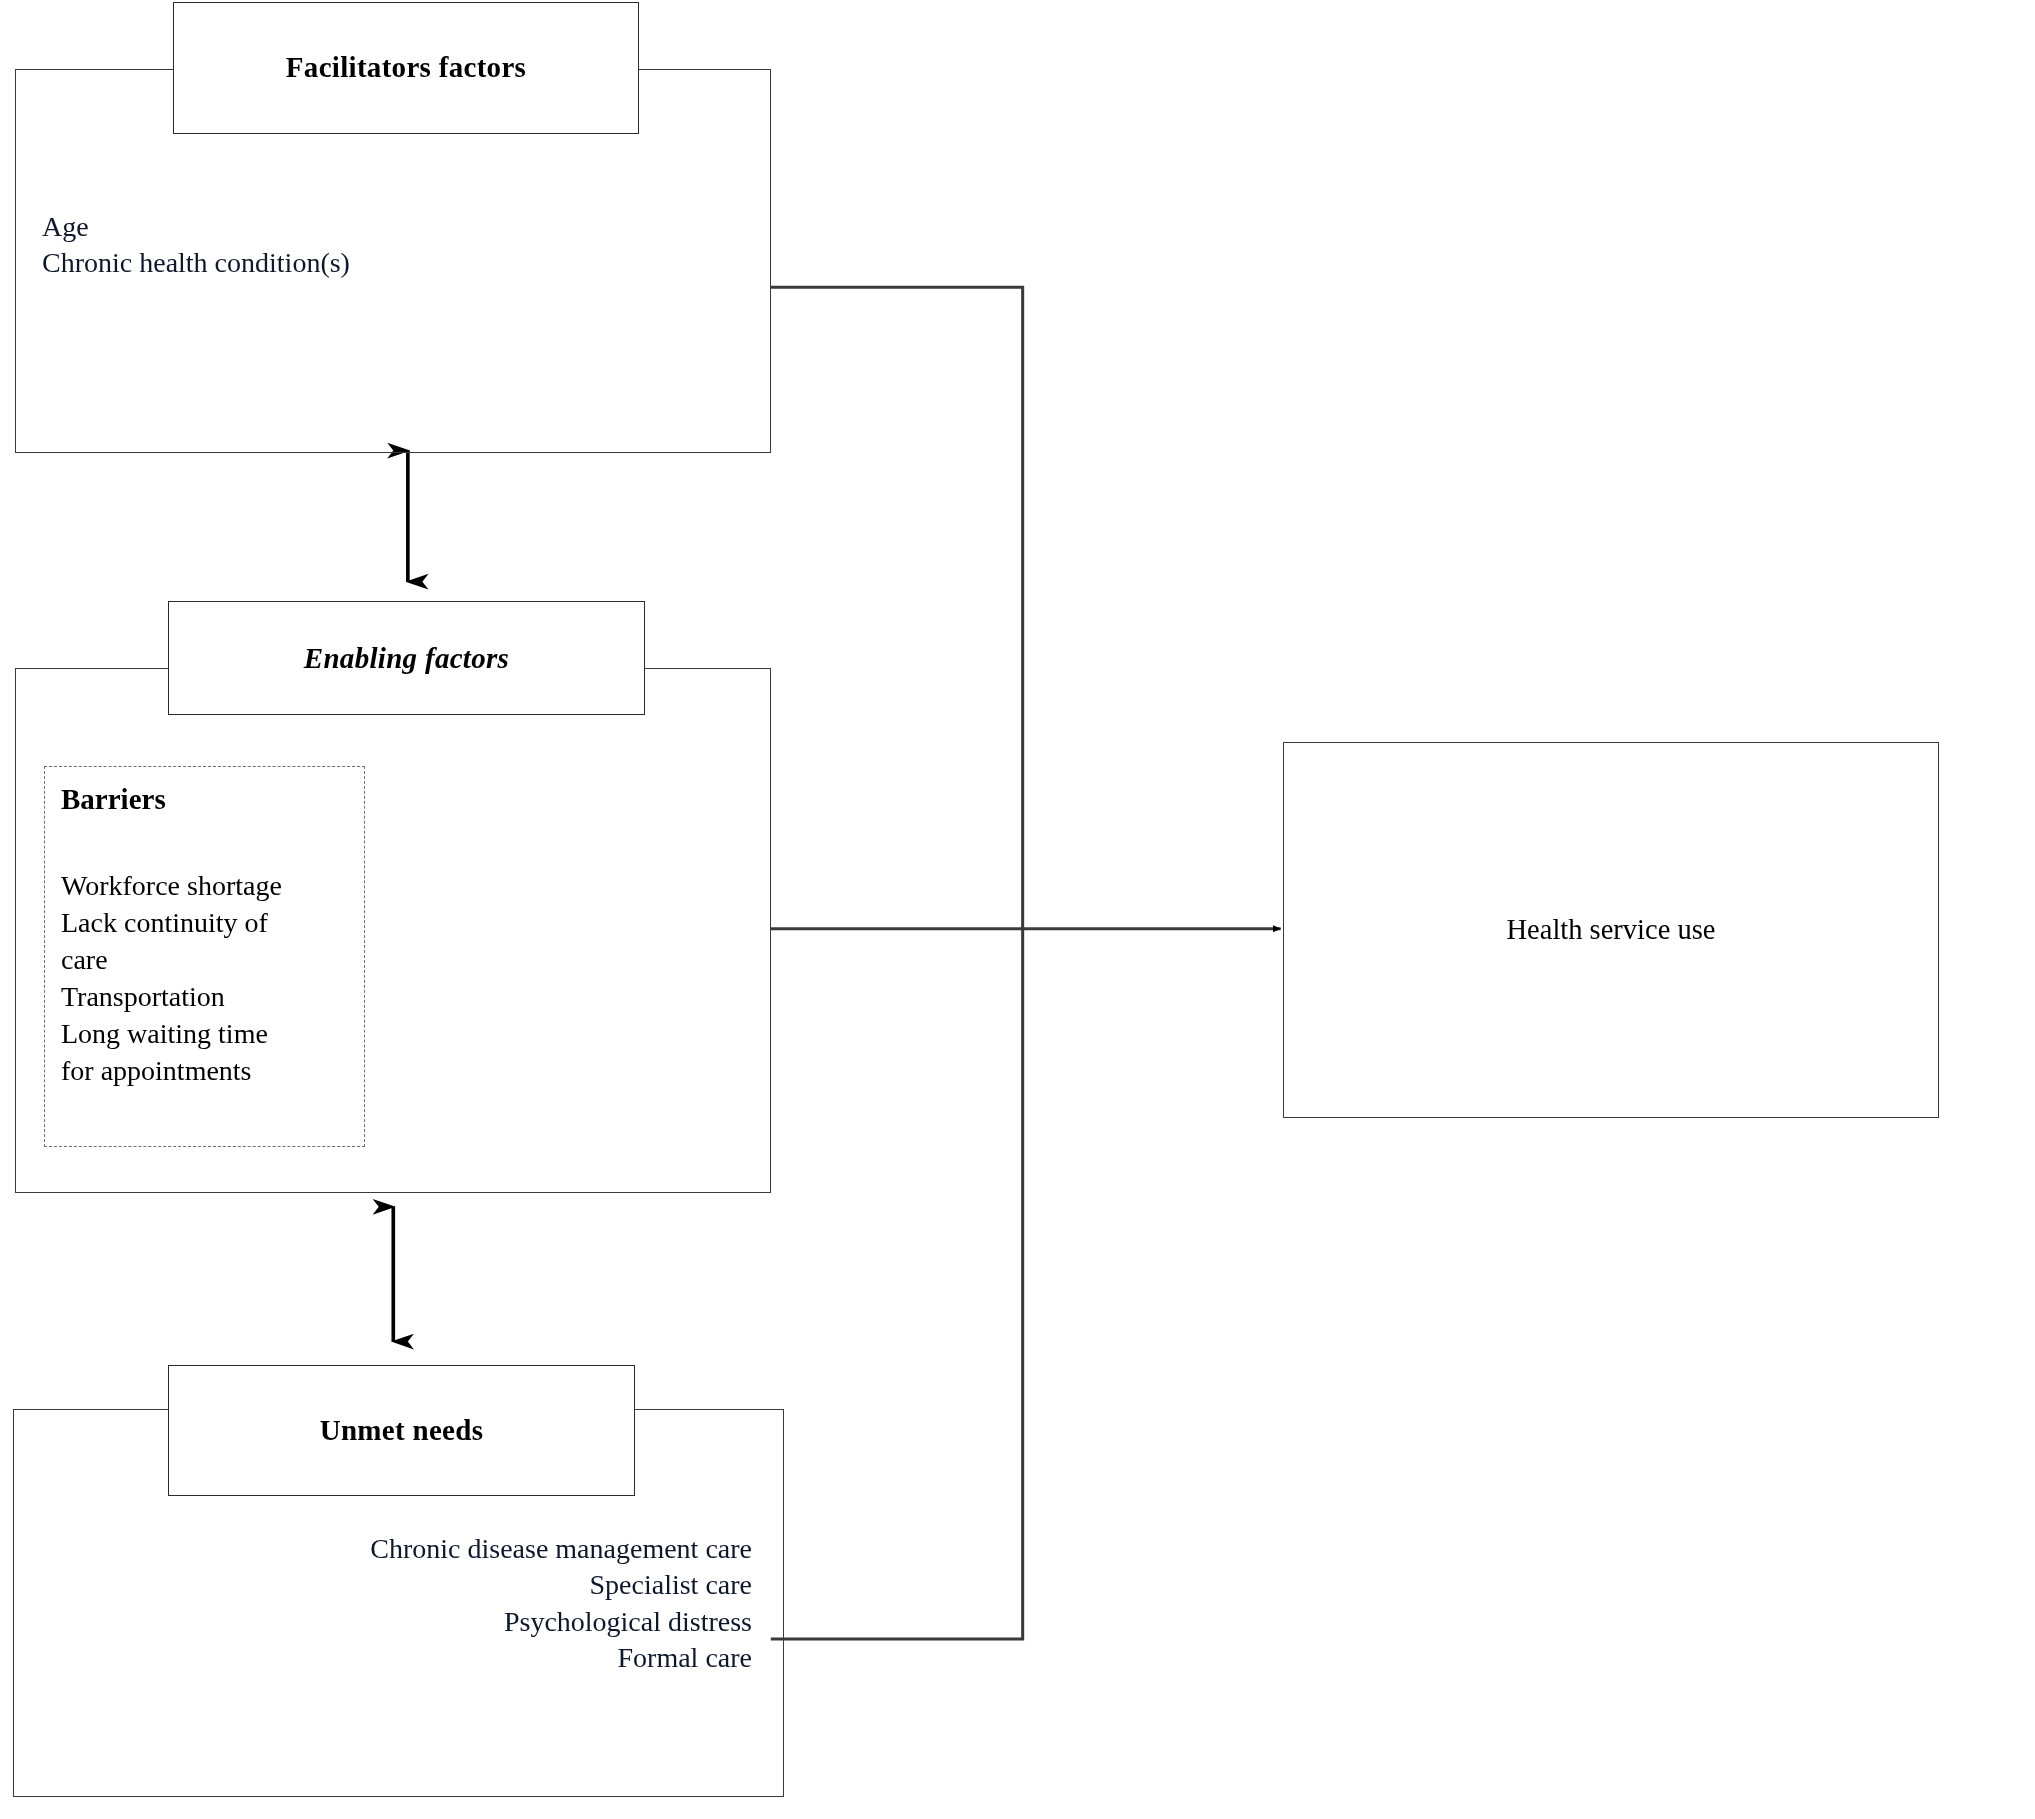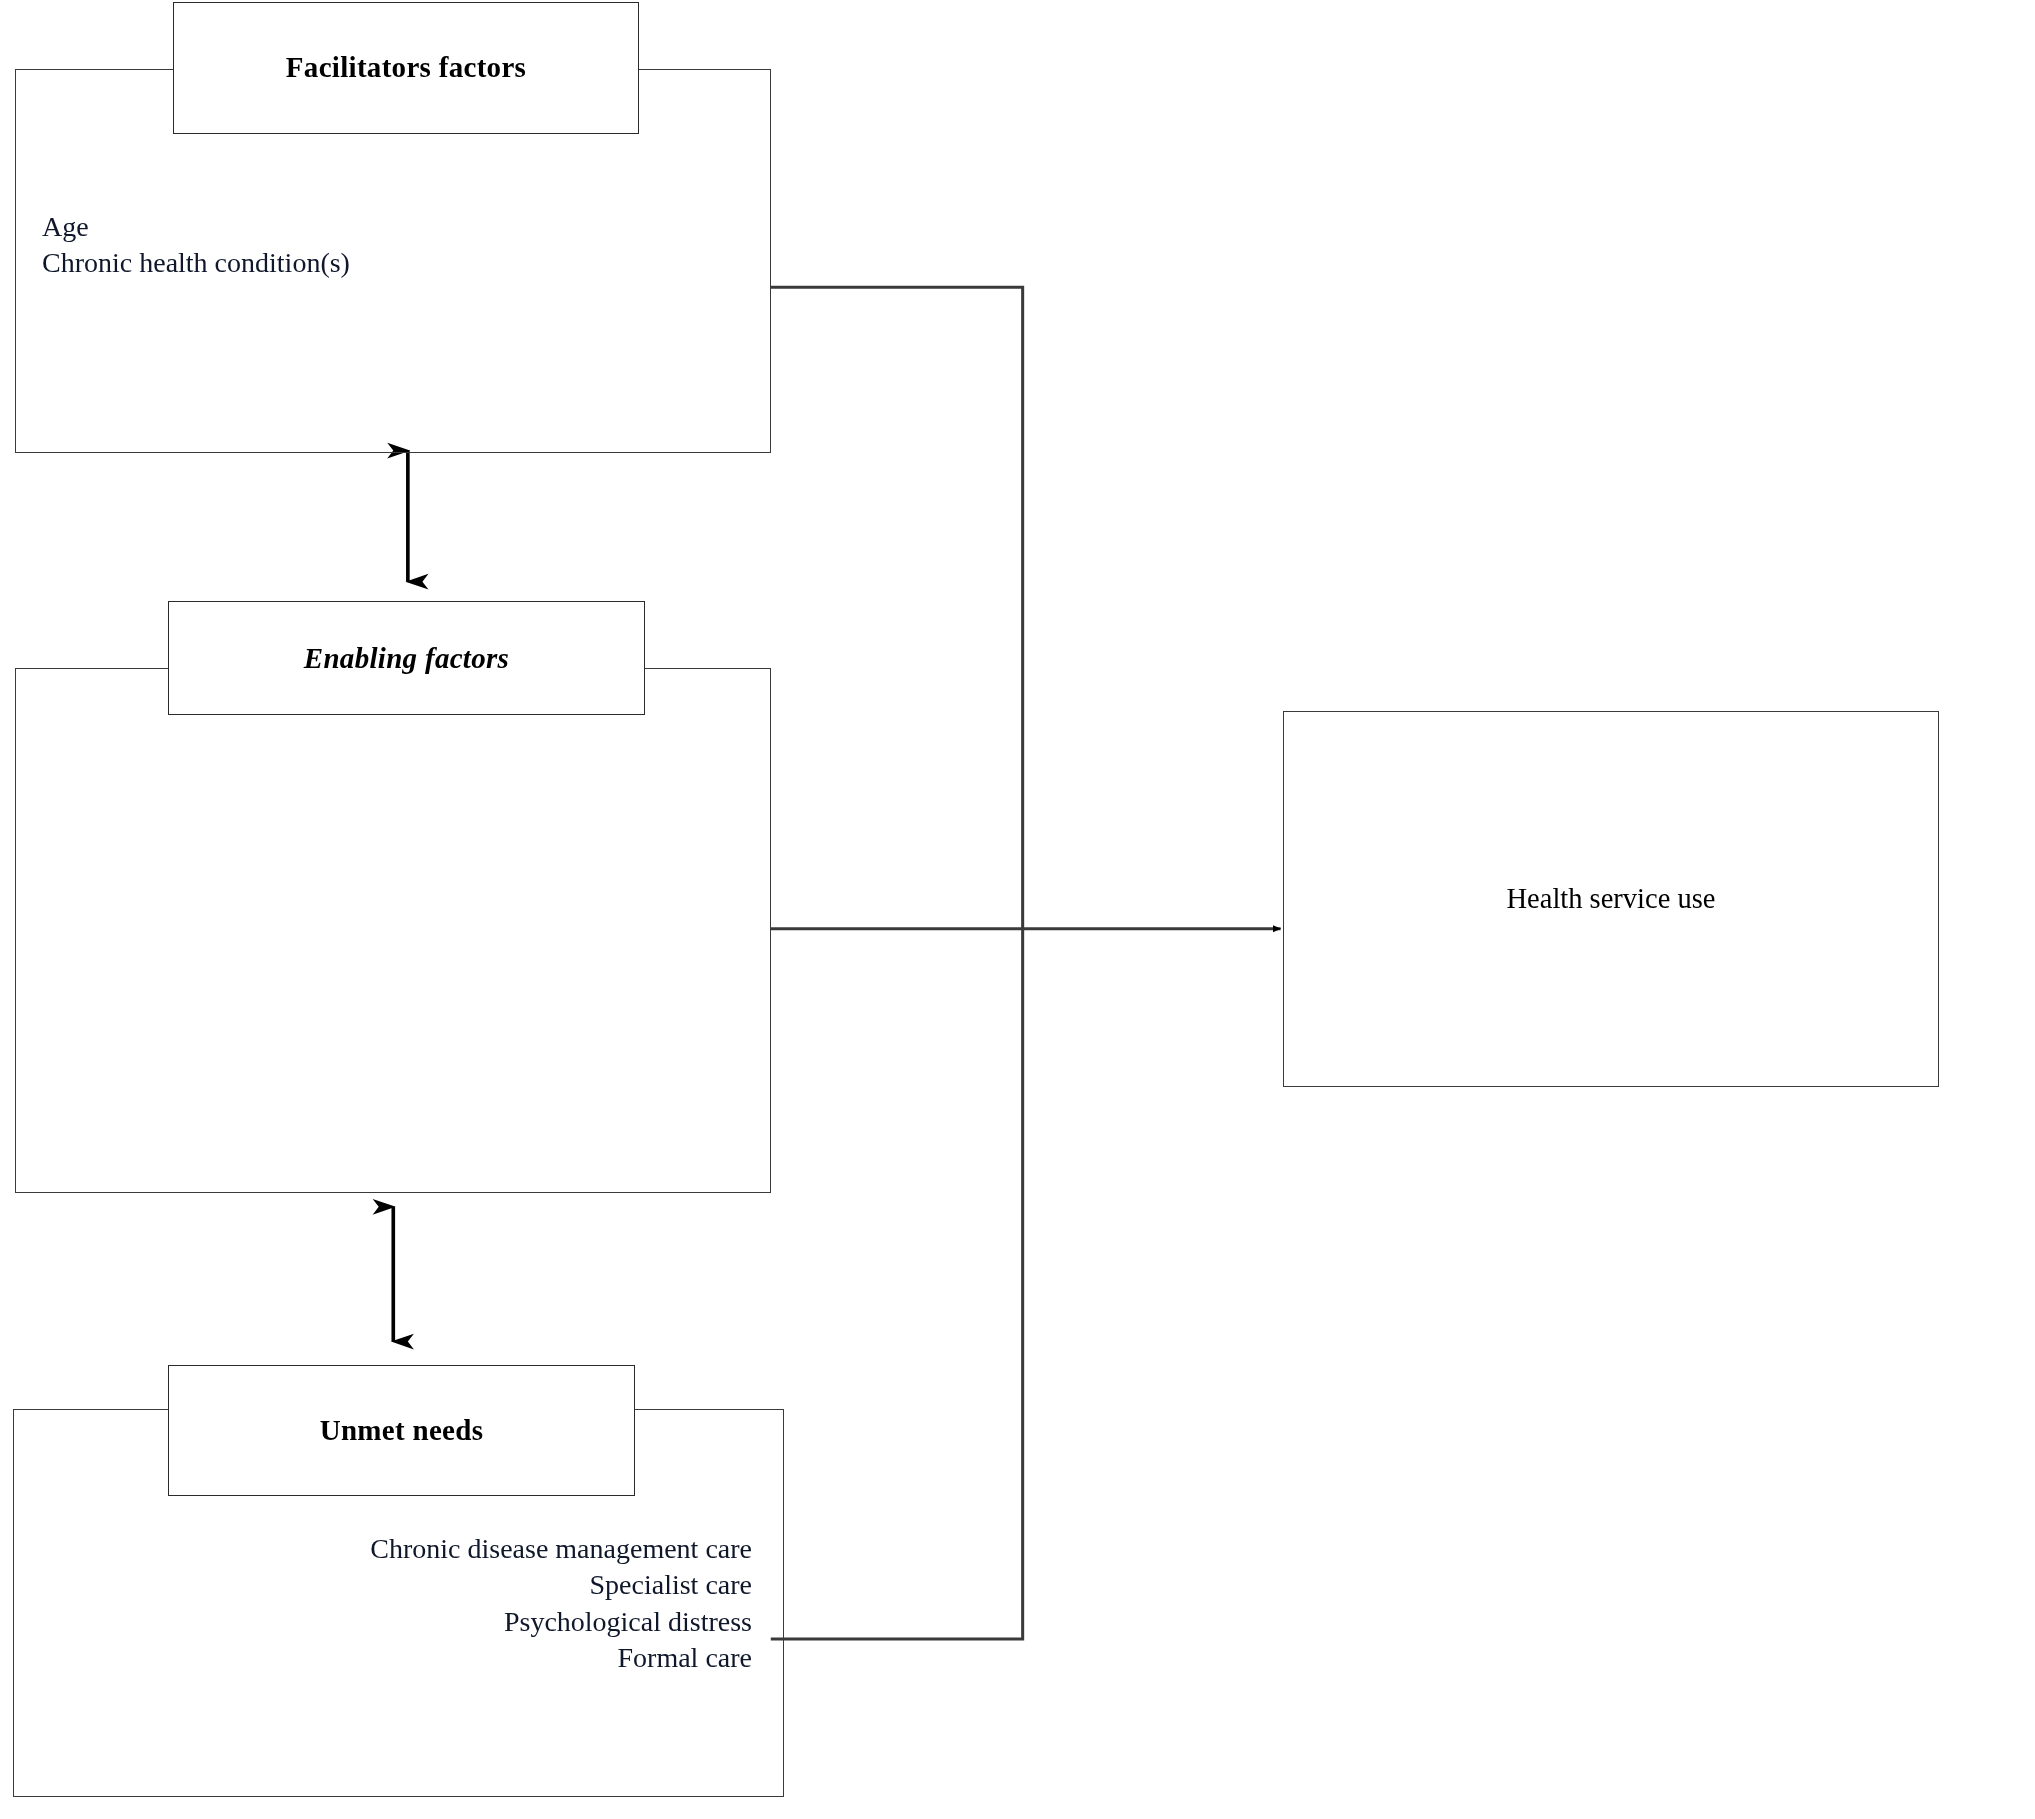--- a/index.html
+++ b/index.html
@@ -123,29 +123,38 @@
     <span class="title-text">Facilitators factors</span>
   </div>
   <div class="body-list" style="left:42px; top:209px; width:680px;">Age
 Chronic health condition(s)</div>
 
   <div class="outer-box" style="left:15px; top:668px; width:756px; height:525px;"></div>
   <div class="title-box" style="left:168px; top:601px; width:477px; height:114px;font-style:italic;">
     <span class="title-text">Enabling factors</span>
   </div>
 
+  <div class="dashed-box" style="left:44px; top:766px; width:321px; height:381px;">
+    <div class="dashed-title">Barriers</div>
+    <div class="dashed-items">Workforce shortage
+Lack continuity of
+care
+Transportation
+Long waiting time
+for appointments</div>
+  </div>
 
 
   <div class="outer-box" style="left:13.4px; top:1409px; width:771px; height:388px;"></div>
   <div class="title-box" style="left:168px; top:1365px; width:467px; height:131px;">
     <span class="title-text">Unmet needs</span>
   </div>
   <div class="body-list" style="left:36px; top:1531px; width:716px;text-align:right;">Chronic disease management care
 Specialist care
 Psychological distress
 Formal care</div>
 
-  <div class="plain-box" style="left:1283px; top:711px; width:656px; height:376px;">
+  <div class="plain-box" style="left:1283px; top:742px; width:656px; height:376px;">
     <span class="plain-box-label">Health service use</span>
   </div>
 
 </div>
 
 
 </body></html>

